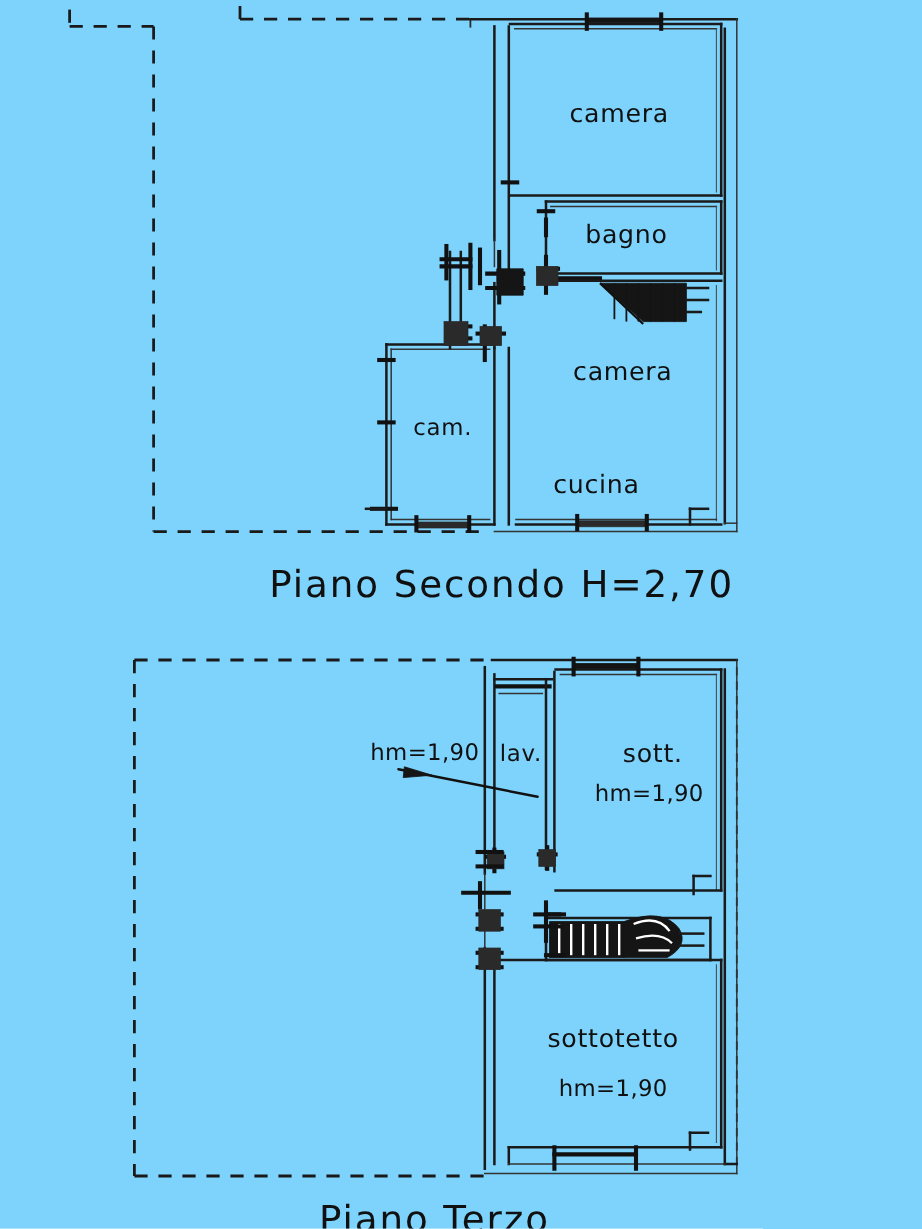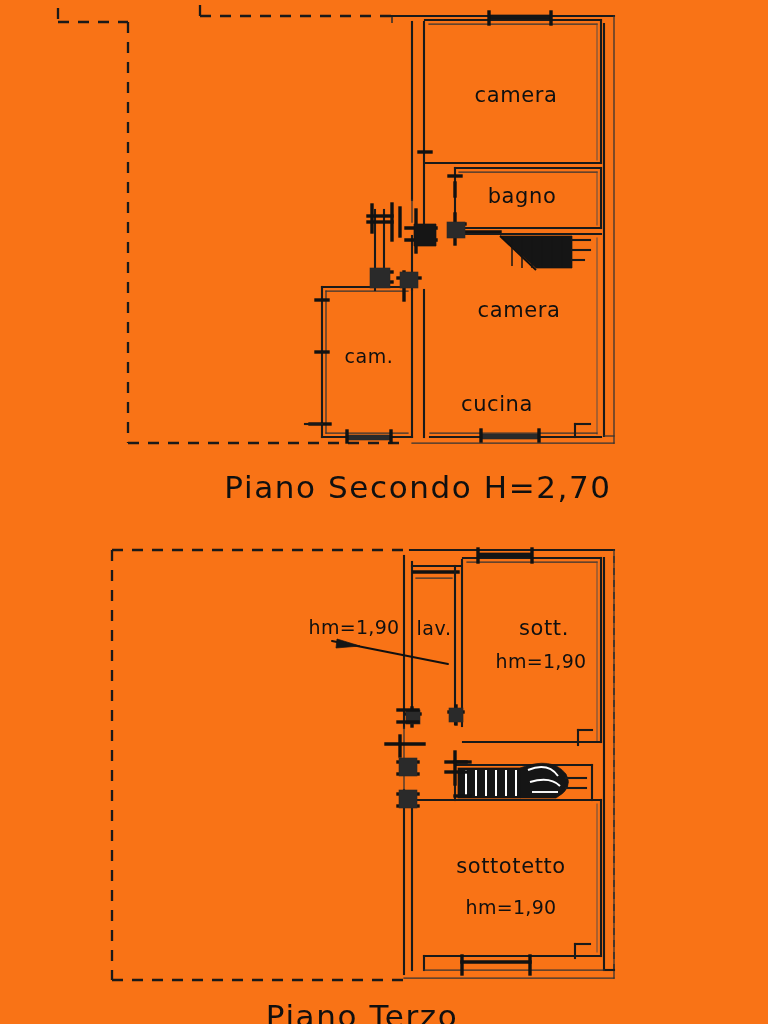--- a/index.html
+++ b/index.html
@@ -12,21 +12,21 @@
     width: 768px;
     height: 1024px;
     overflow: hidden;
     font-family: "DejaVu Sans", sans-serif;
     color: #1a1a1a;
   }
   #sheet {
     position: relative;
     width: 768px;
     height: 1024px;
-    background: #f97316;
+    background: #7dd3fc;
   }
   svg.plan {
     position: absolute;
     left: 0;
     top: 0;
     width: 768px;
     height: 1024px;
     display: block;
   }
   

